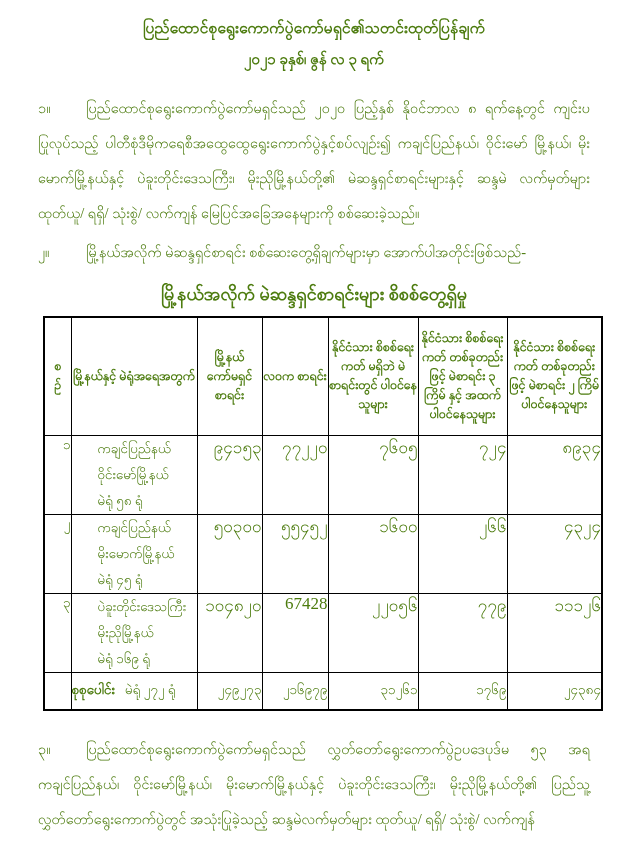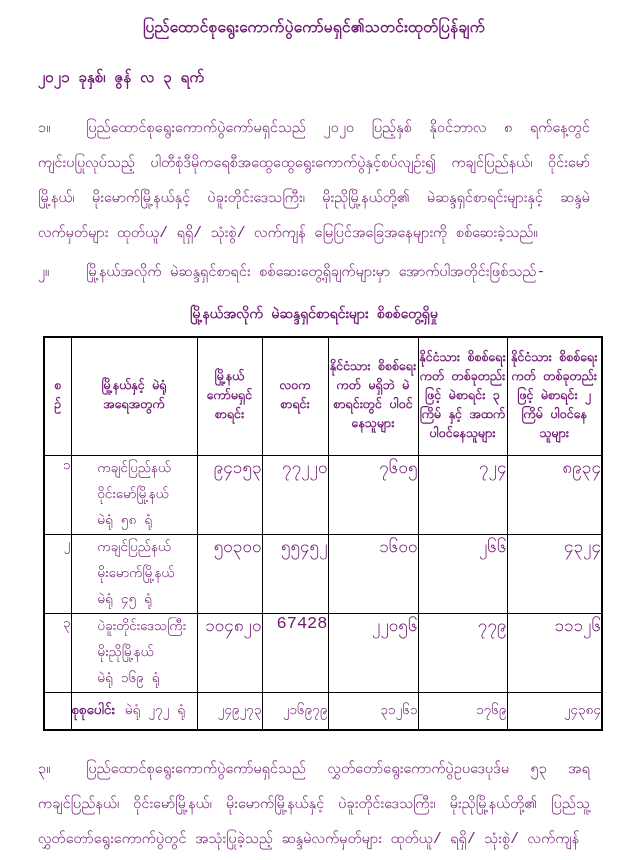--- a/index.html
+++ b/index.html
@@ -1,55 +1,56 @@
 <!DOCTYPE html>
 <html><head>
 <meta charset="utf-8">
 <style>
   html, body { margin: 0; padding: 0; background: #e8e8e8; }
   .page {
     width: 623px; height: 860px;
     margin: 0 auto;
     background: #ffffff;
-    color: #701a75;
-    font-family: Liberation Mono, monospace;
+    color: #4d7c0f;
+    font-family: Liberation Serif, serif;
     box-sizing: border-box;
     padding: 16px 33px 0 38px;
     overflow: hidden;
     position: relative;
   }
   .doc-title {
     text-align: center;
     font-weight: bold;
     font-size: 15.5px;
     line-height: 24px;
     letter-spacing: 0.2px;
   }
   .doc-date {
+    text-align: center;
     font-weight: bold;
     font-size: 15px;
     line-height: 22px;
-    margin-top: 28px;
+    margin-top: 8px;
   }
   .para {
     font-size: 14.5px;
     line-height: 35px;
     text-align: justify;
     margin-top: 21px;
   }
   .para .pnum {
     display: inline-block;
     width: 48px;
     font-size: 14.5px;
   }
   .para.p2 { margin-top: 4px; }
   .table-title {
     text-align: center;
     font-weight: bold;
-    font-size: 14px;
+    font-size: 18px;
     margin-top: 12px;
     line-height: 24px;
   }
   table.audit {
     border-collapse: collapse;
     table-layout: fixed;
     width: 558px;
     margin-left: 5px;
     margin-top: 10px;
     border: 2px solid #000;

